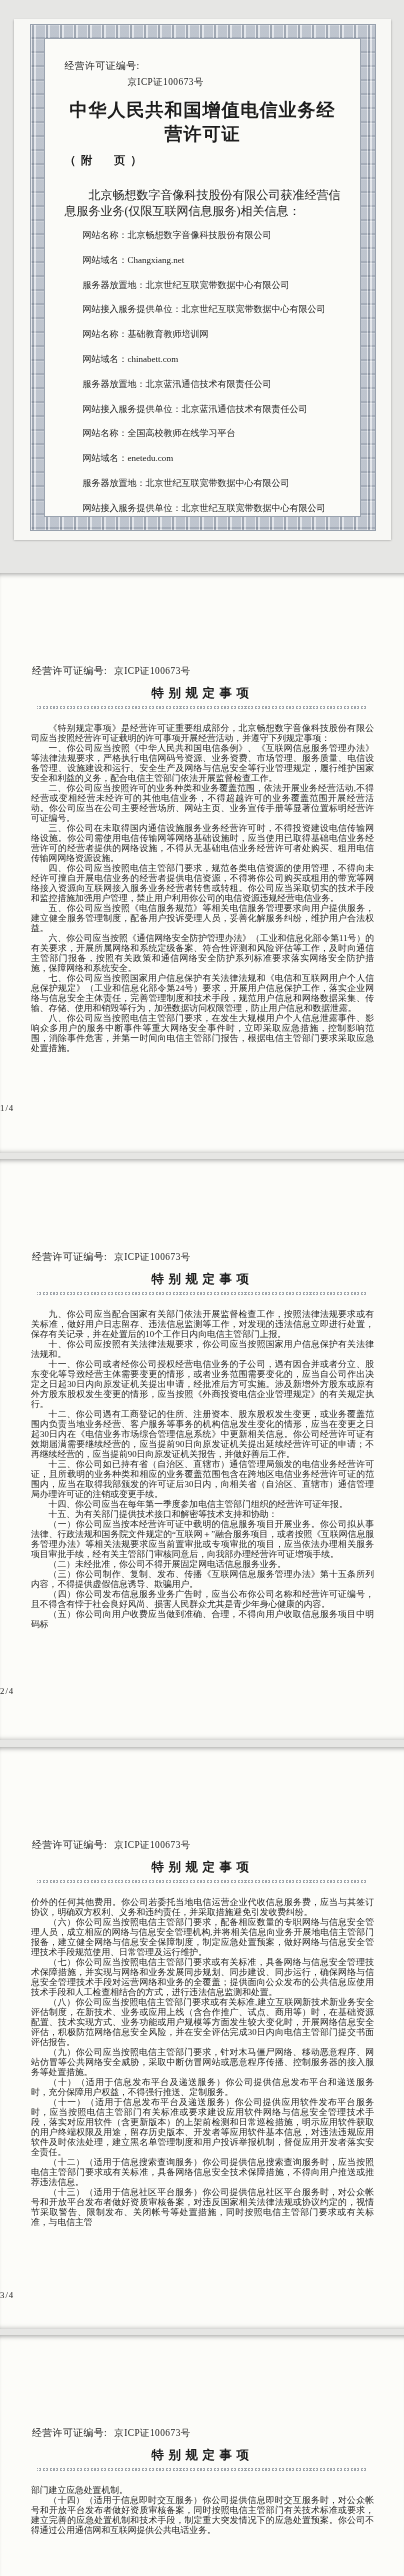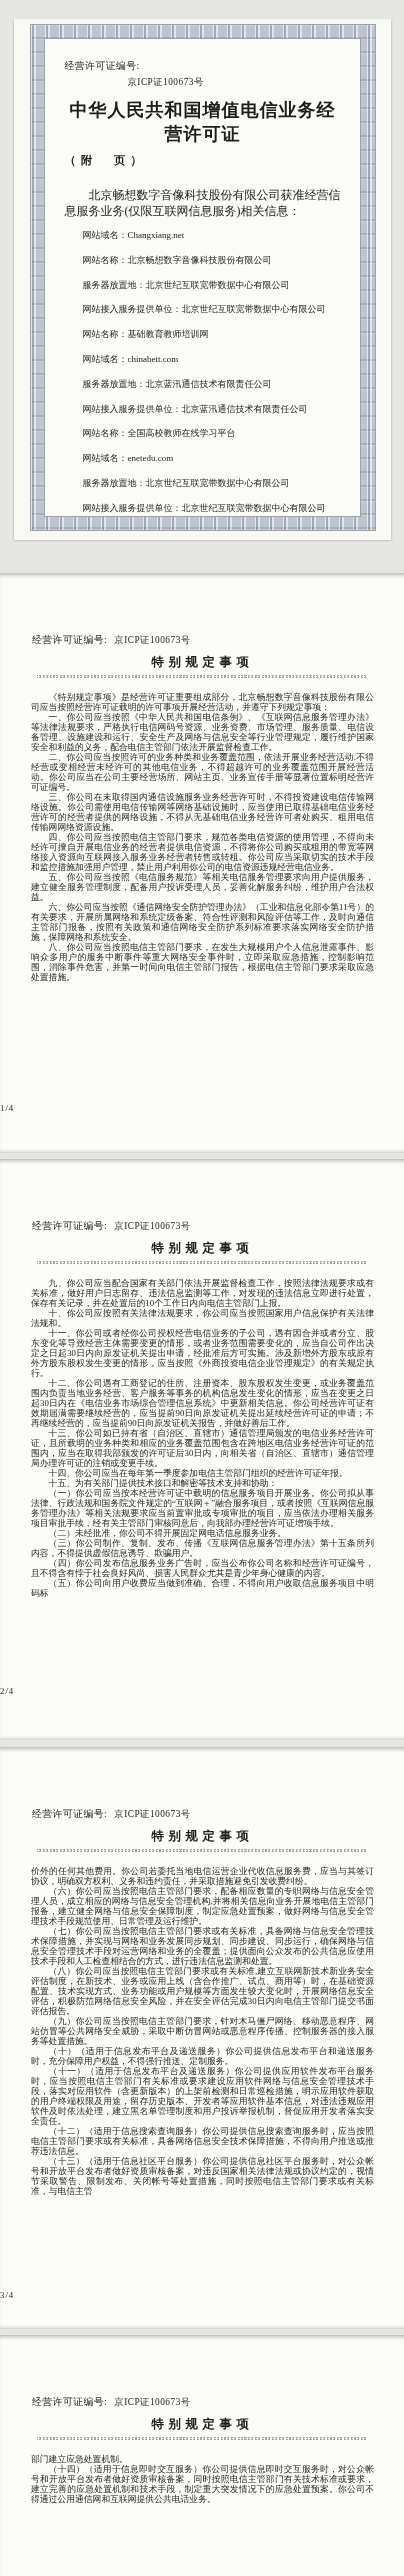--- a/index.html
+++ b/index.html
@@ -59,21 +59,21 @@
   
   .prov{
     left:0;width:405px;background:#fcfcf9;
     box-shadow:inset 0 4.6px 4.6px -3.1px rgba(70,70,70,.45), inset 0 -4.1px 4.6px -3.1px rgba(70,70,70,.30);
   }
   #p2{top:573px;height:580px;}
   #p3{top:1159px;height:581px;}
   #p4{top:1747px;height:582px;}
   #p5{top:2335px;height:538px;}
 
-  .prov-head{padding-top:61px;}
+  .prov-head{padding-top:92px;}
   .prov-lic{margin-left:32px;font-size:9.8px;letter-spacing:0.5px;}
   .prov-lic .num{font-size:9.3px;margin-left:4.1px;}
   .prov-title{
     margin:7.2px 0 0;text-align:center;
     font-size:12.4px;font-weight:bold;letter-spacing:4.6px;
   }
   .zigzag{
     width:331px;height:3.1px;margin:4.1px auto 0;
     background:
       repeating-linear-gradient(115deg, #8f969e 0 1px, transparent 1px 3.1px),
@@ -102,22 +102,22 @@
 
   <section class="sheet cert">
     <div class="frame">
       <div class="frame-inner">
         <div class="lic-label">经营许可证编号:</div>
         <div class="lic-num">京ICP证100673号</div>
         <h1 class="cert-title">中华人民共和国增值电信业务经营许可证</h1>
         <div class="cert-sub">（附　页）</div>
         <p class="intro">北京畅想数字音像科技股份有限公司获准经营信息服务业务(仅限互联网信息服务)相关信息：</p>
         <div class="entries">
+            <p class="entry">网站名称：北京畅想数字音像科技股份有限公司</p>
             <p class="entry">网站域名：Changxiang.net</p>
-            <p class="entry">网站名称：北京畅想数字音像科技股份有限公司</p>
             <p class="entry">服务器放置地：北京世纪互联宽带数据中心有限公司</p>
             <p class="entry">网站接入服务提供单位：北京世纪互联宽带数据中心有限公司</p>
             <p class="entry">网站名称：基础教育教师培训网</p>
             <p class="entry">网站域名：chinabett.com</p>
             <p class="entry">服务器放置地：北京蓝汛通信技术有限责任公司</p>
             <p class="entry">网站接入服务提供单位：北京蓝汛通信技术有限责任公司</p>
             <p class="entry">网站名称：全国高校教师在线学习平台</p>
             <p class="entry">网站域名：enetedu.com</p>
             <p class="entry">服务器放置地：北京世纪互联宽带数据中心有限公司</p>
             <p class="entry">网站接入服务提供单位：北京世纪互联宽带数据中心有限公司</p>
@@ -136,20 +136,21 @@
       <div class="zigzag"></div>
     </header>
     <div class="body">
         <p class="para">《特别规定事项》是经营许可证重要组成部分，北京畅想数字音像科技股份有限公司应当按照经营许可证载明的许可事项开展经营活动，并遵守下列规定事项：</p>
         <p class="para">一、你公司应当按照《中华人民共和国电信条例》、《互联网信息服务管理办法》等法律法规要求，严格执行电信网码号资源、业务资费、市场管理、服务质量、电信设备管理、设施建设和运行、安全生产及网络与信息安全等行业管理规定，履行维护国家安全和利益的义务，配合电信主管部门依法开展监督检查工作。</p>
         <p class="para">二、你公司应当按照许可的业务种类和业务覆盖范围，依法开展业务经营活动,不得经营或变相经营未经许可的其他电信业务，不得超越许可的业务覆盖范围开展经营活动。你公司应当在公司主要经营场所、网站主页、业务宣传手册等显著位置标明经营许可证编号。</p>
         <p class="para">三、你公司在未取得国内通信设施服务业务经营许可时，不得投资建设电信传输网络设施。你公司需使用电信传输网等网络基础设施时，应当使用已取得基础电信业务经营许可的经营者提供的网络设施，不得从无基础电信业务经营许可者处购买、租用电信传输网网络资源设施。</p>
         <p class="para">四、你公司应当按照电信主管部门要求，规范各类电信资源的使用管理，不得向未经许可擅自开展电信业务的经营者提供电信资源，不得将你公司购买或租用的带宽等网络接入资源向互联网接入服务业务经营者转售或转租。你公司应当采取切实的技术手段和监控措施加强用户管理，禁止用户利用你公司的电信资源违规经营电信业务。</p>
         <p class="para">五、你公司应当按照《电信服务规范》等相关电信服务管理要求向用户提供服务，建立健全服务管理制度，配备用户投诉受理人员，妥善化解服务纠纷，维护用户合法权益。</p>
         <p class="para">六、你公司应当按照《通信网络安全防护管理办法》（工业和信息化部令第11号）的有关要求，开展所属网络和系统定级备案、符合性评测和风险评估等工作，及时向通信主管部门报备，按照有关政策和通信网络安全防护系列标准要求落实网络安全防护措施，保障网络和系统安全。</p>
+        <p class="para">七、你公司应当按照国家用户信息保护有关法律法规和《电信和互联网用户个人信息保护规定》（工业和信息化部令第24号）要求，开展用户信息保护工作，落实企业网络与信息安全主体责任，完善管理制度和技术手段，规范用户信息和网络数据采集、传输、存储、使用和销毁等行为，加强数据访问权限管理，防止用户信息和数据泄露。</p>
         <p class="para">八、你公司应当按照电信主管部门要求，在发生大规模用户个人信息泄露事件、影响众多用户的服务中断事件等重大网络安全事件时，立即采取应急措施，控制影响范围，消除事件危害，并第一时间向电信主管部门报告，根据电信主管部门要求采取应急处置措施。</p>
       </div>
     <div class="pageno">1/4</div>
   </section>
 
   <section class="sheet prov" id="p3">
     <header class="prov-head">
       <div class="prov-lic">
         <span>经营许可证编号:</span>
         <span class="num">京ICP证100673号</span>

